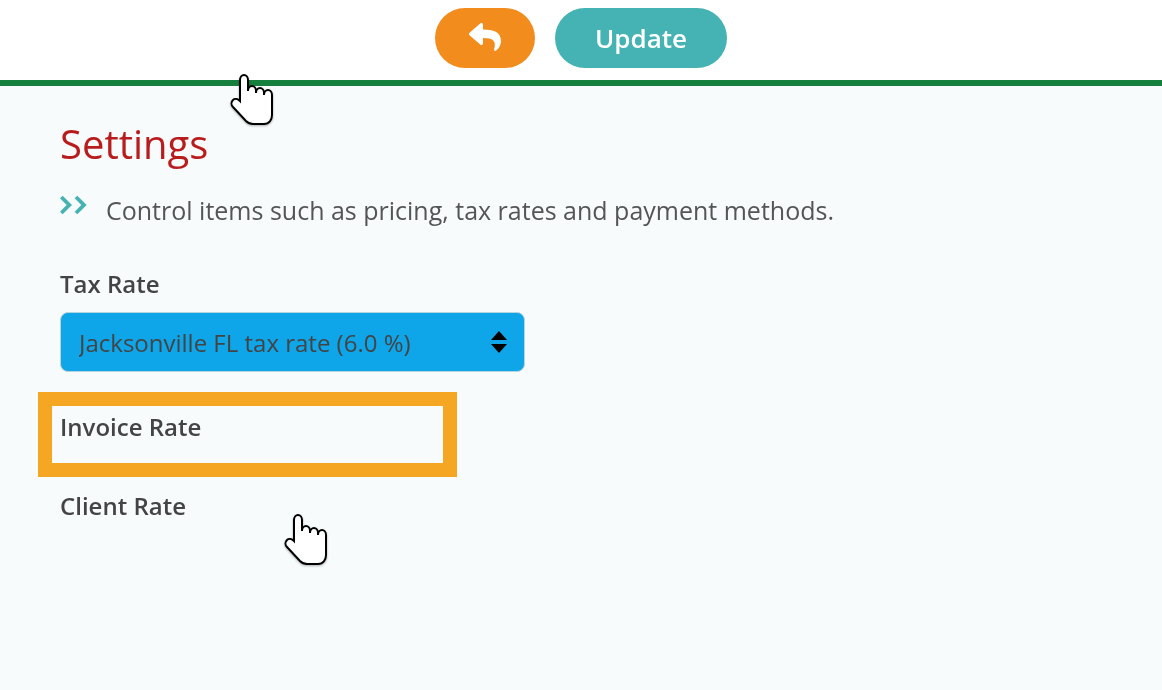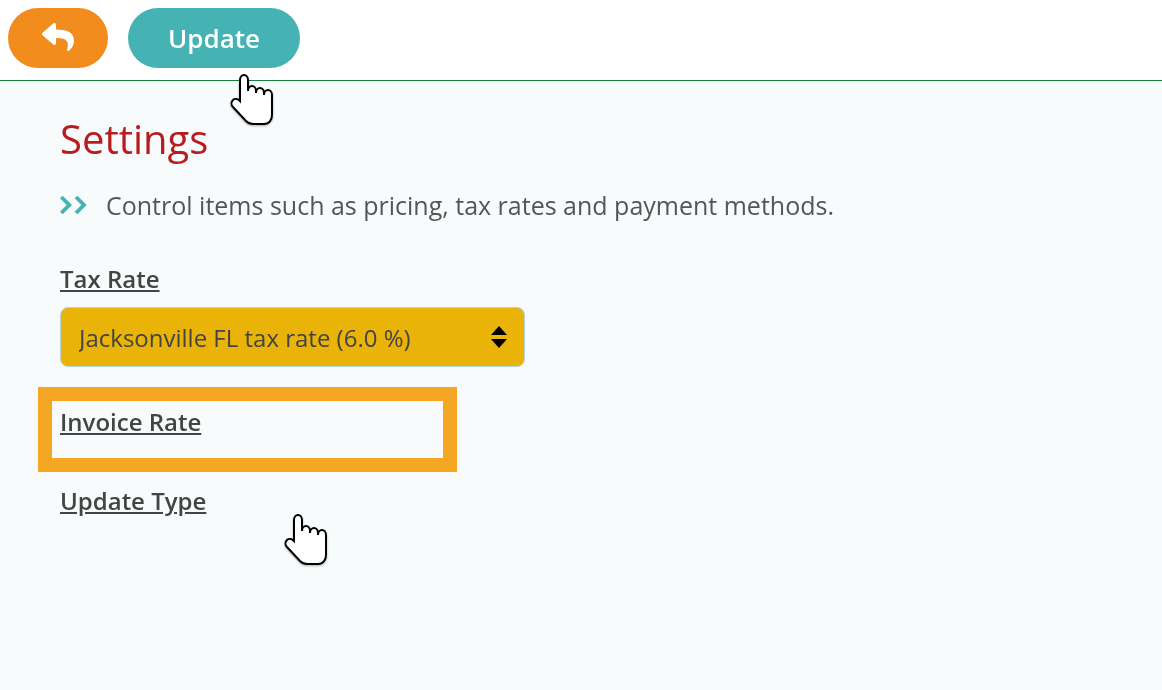--- a/index.html
+++ b/index.html
@@ -8,22 +8,23 @@
       background: #ffffff;
       width: 1162px;
       height: 690px;
       position: relative;
     }
     .toolbar {
       padding: 8px 8px 12px 8px;
       display: flex;
       gap: 20px;
       align-items: center;
-      border-bottom: 1px solid #15803d;
+      border-bottom: 6px solid #15803d;
       background: #ffffff;
+      justify-content: center;
     }
     .back-button {
       background: #f28c1c;
       border: none;
       border-radius: 50px;
       width: 100px;
       height: 60px;
       display: flex;
       align-items: center;
       justify-content: center;
@@ -48,21 +49,21 @@
       min-height: 610px;
     }
     .page-title {
       font-size: 40px;
       font-weight: 400;
       color: #b91c1c;
       margin-bottom: 22px;
     }
     .subtitle-row {
       display: flex;
-      align-items: flex-end;
+      align-items: flex-start;
       gap: 14px;
       margin-bottom: 40px;
     }
     .subtitle-text {
       font-size: 25px;
       color: #555;
     }
     .chevrons-icon svg { fill: #45b3b3; }
     .field-group { margin-bottom: 28px; }
     .field-group.highlighted {
@@ -72,30 +73,29 @@
       margin-left: -14px;
       margin-bottom: 20px;
       width: 403px;
     }
     .field-label {
       font-size: 24px;
       font-weight: 600;
       color: #444;
       margin-bottom: 12px;
       display: block;
-      text-decoration: underline;
     }
     .select-wrap {
       position: relative;
       display: inline-block;
     }
     .select-control {
       appearance: none;
       -webkit-appearance: none;
-      background: #eab308;
+      background: #0ea5e9;
       border: 1px solid #b7d3dc;
       border-radius: 8px;
       height: 60px;
       padding: 0 56px 0 18px;
       font-size: 24px;
       color: #444;
       font-family: inherit;
       cursor: pointer;
       min-width: 300px;
     }
@@ -158,21 +158,21 @@
           </svg>
       </span>
     </div>
   </div>
 
   <div class="field-group highlighted">
     <label class="field-label">Invoice Rate</label>
   </div>
 
   <div class="field-group">
-    <label class="field-label">Update Type</label>
+    <label class="field-label">Client Rate</label>
   </div>
 </div>
 
 <div id="cursor1" class="cursor-overlay">
   <svg width="48" height="56" viewBox="0 0 48 56">
       <path fill="#fff" stroke="#000" stroke-width="2" d="M18 4 C16 4 14 6 14 9 L14 30 C12 28 9 27 7 29 C5 31 5 34 7 36 L20 50 C22 52 24 53 27 53 L38 53 C43 53 46 49 46 44 L46 24 C46 21 44 19 42 19 C40 19 38 21 38 24 L38 22 C38 19 36 17 34 17 C32 17 30 19 30 22 L30 20 C30 17 28 15 26 15 C24 15 22 17 22 20 L22 9 C22 6 20 4 18 4 Z"></path>
     </svg>
 </div>
 <div id="cursor2" class="cursor-overlay">
   <svg width="48" height="56" viewBox="0 0 48 56">

